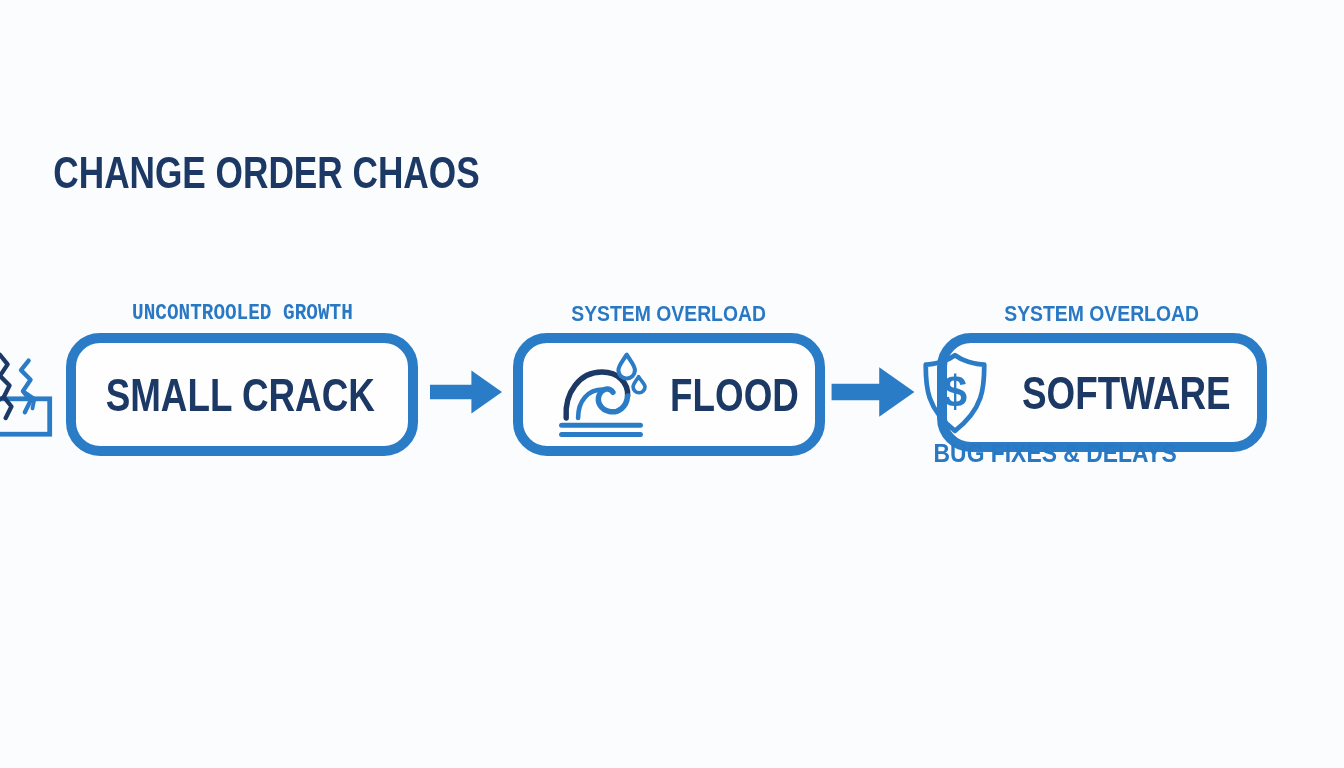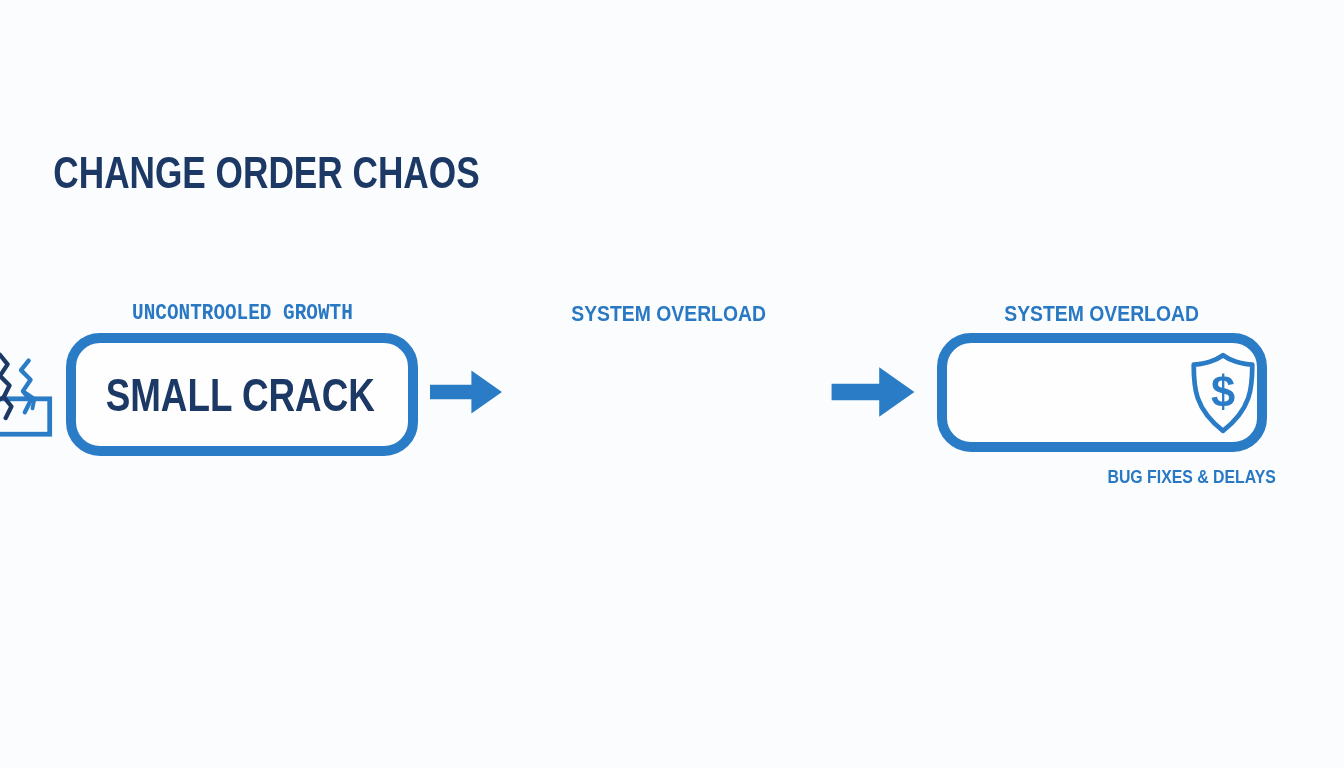--- a/index.html
+++ b/index.html
@@ -47,23 +47,23 @@
     position:absolute;top:301px;height:26px;
     text-align:center;
     color:#2878c4;font-size:22px;font-weight:bold;white-space:nowrap;
   }
   .top-label-1{left:66px;width:352px;font-family:Liberation Mono, monospace;}
   .top-label-2{left:513px;width:312px;}
   .top-label-3{left:937px;width:330px;}
 
   
   .bottom-labels{
-    position:absolute;left:917px;top:463px;width:370px;
-    text-align:right;
-    color:#2878c4;font-size:18px;font-weight:bold;
+    position:absolute;left:917px;top:439px;width:370px;
+    text-align:left;
+    color:#2878c4;font-size:26px;font-weight:bold;
     line-height:29px;white-space:nowrap;
   }
 
   
   .arrow{position:absolute;top:363px;}
   .arrow-1{left:430px;}
   .arrow-2{left:831px;}
 
   .icon-svg{display:block;}
 </style>
@@ -100,34 +100,53 @@
       <span class="condense">SMALL CRACK</span>
     </span>
   </div>
 
   <div class="arrow arrow-1">
     <svg class="icon-svg" width="72" height="58" viewBox="0 0 80 56">
       <polygon points="0,20 46,20 46,4 80,28 46,52 46,36 0,36" fill="#2b7cc7"></polygon>
     </svg>
   </div>
 
+  <div class="step-box box-2">
+    <span>
+      <svg class="icon-svg" width="92" height="88" viewBox="0 0 100 96" fill="none">
+        <path d="M12,73 C10,45 27,23 51,23 C69,23 80,35 79,49" stroke="#1c3966" stroke-width="6" stroke-linecap="round"></path>
+        <path d="M79,49 C78,61 69,68 59,66 C50,64 45,56 48,48 C51,41 59,39 63,45" stroke="#2b7cc7" stroke-width="6" stroke-linecap="round"></path>
+        <path d="M25,73 C25,54 36,42 52,42" stroke="#2b7cc7" stroke-width="5" stroke-linecap="round"></path>
+        <path d="M78,4 C73,12 69,16 69,21 a9,9 0 0 0 18,0 C87,16 83,12 78,4 Z" stroke="#2b7cc7" stroke-width="4.5" stroke-linejoin="round"></path>
+        <path d="M91,28 C88,33 85,36 85,39 a6.5,6.5 0 0 0 13,0 C98,36 94,33 91,28 Z" stroke="#2b7cc7" stroke-width="4" stroke-linejoin="round"></path>
+        <line x1="7" y1="81" x2="93" y2="81" stroke="#2b7cc7" stroke-width="5.5" stroke-linecap="round"></line>
+        <line x1="7" y1="91" x2="93" y2="91" stroke="#2b7cc7" stroke-width="5.5" stroke-linecap="round"></line>
+      </svg>
+    </span>
+    <span class="step-label">
+      <span class="condense">FLOOD</span>
+    </span>
+  </div>
 
   <div class="arrow arrow-2">
     <svg class="icon-svg" width="84" height="58" viewBox="0 0 80 56">
       <polygon points="0,20 46,20 46,4 80,28 46,52 46,36 0,36" fill="#2b7cc7"></polygon>
     </svg>
   </div>
 
   <div class="step-box box-3">
     <span>
       <svg class="icon-svg" width="68" height="84" viewBox="0 0 72 88" fill="none">
         <path d="M36,4 C36,4 43,9 50,11 C57,13 63,14 67,14 C67,38 66,61 36,84 C6,61 5,38 5,14 C9,14 15,13 22,11 C29,9 36,4 36,4 Z" stroke="#2b7cc7" stroke-width="5" stroke-linejoin="round"></path>
         <text x="36" y="59" text-anchor="middle" font-size="46" font-weight="bold" font-family="Liberation Sans, sans-serif" fill="#2b7cc7">$</text>
       </svg>
     </span>
+    <span class="step-label">
+      <span class="condense">SOFTWARE</span>
+    </span>
   </div>
 
   <div class="bottom-labels">
     <div>
       <span class="condense-90">BUG FIXES &amp; DELAYS</span>
     </div>
   </div>
 
 </div>
 

